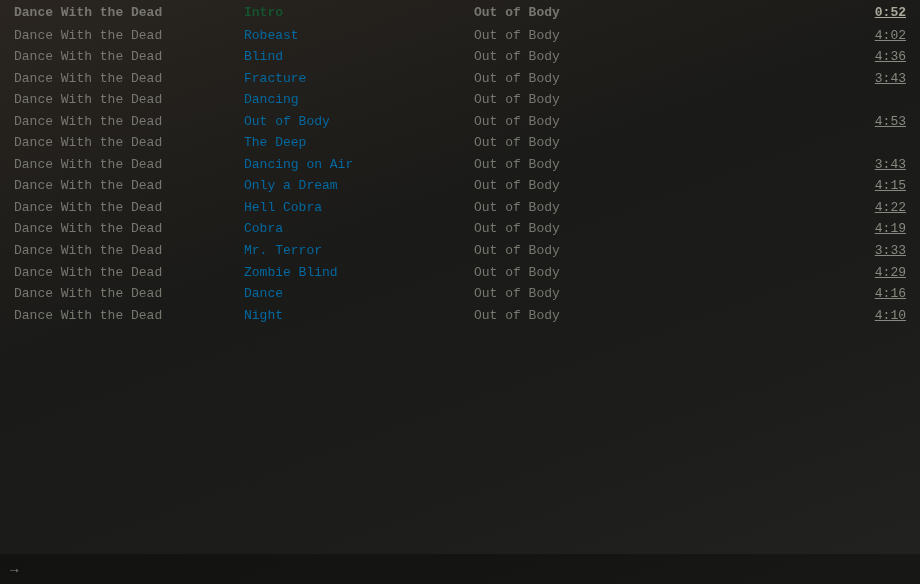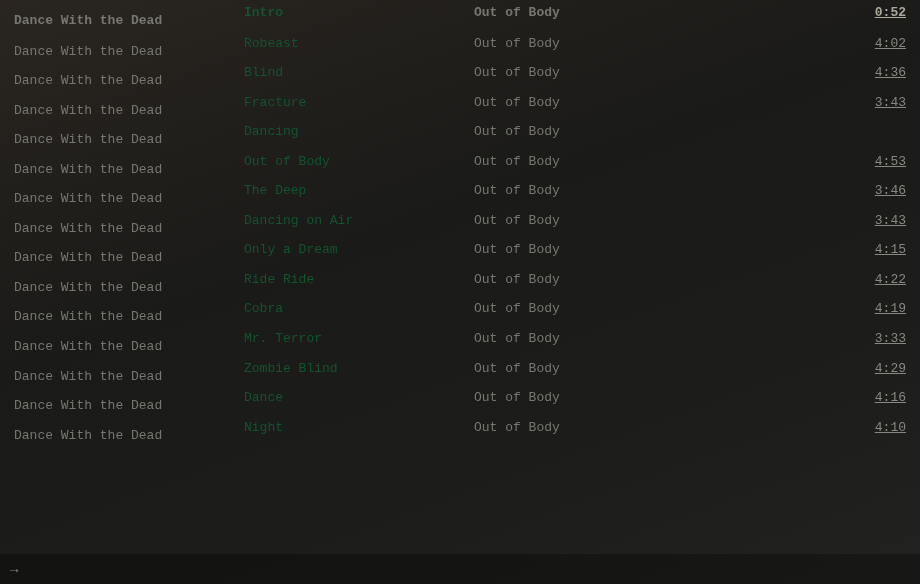--- a/index.html
+++ b/index.html
@@ -43,25 +43,24 @@
       color: #888880;
       text-decoration: underline;
     }
 
     .track-row.header .duration {
       color: #aaa99a;
     }
 
     .track-row .artist {
       color: #777770;
-      margin-top: 8px;
     }
 
     .track-row .title {
-      color: #14532d;
+      color: #0369a1;
     }
 
     .track-row.header .title {
       color: #14532d;
     }
 
     .track-row .album {
       color: #777770;
     }
 
@@ -120,37 +119,36 @@
     <div class="track-row">
       <span class="artist">Dance With the Dead</span>
       <span class="title">Out of Body</span>
       <span class="album">Out of Body</span>
       <span class="duration">4:53</span>
     </div>
     <div class="track-row">
       <span class="artist">Dance With the Dead</span>
       <span class="title">The Deep</span>
       <span class="album">Out of Body</span>
-      <span class="duration">3:46</span>
     </div>
     <div class="track-row">
       <span class="artist">Dance With the Dead</span>
       <span class="title">Dancing on Air</span>
       <span class="album">Out of Body</span>
       <span class="duration">3:43</span>
     </div>
     <div class="track-row">
       <span class="artist">Dance With the Dead</span>
       <span class="title">Only a Dream</span>
       <span class="album">Out of Body</span>
       <span class="duration">4:15</span>
     </div>
     <div class="track-row">
       <span class="artist">Dance With the Dead</span>
-      <span class="title">Ride Ride</span>
+      <span class="title">Hell Cobra</span>
       <span class="album">Out of Body</span>
       <span class="duration">4:22</span>
     </div>
     <div class="track-row">
       <span class="artist">Dance With the Dead</span>
       <span class="title">Cobra</span>
       <span class="album">Out of Body</span>
       <span class="duration">4:19</span>
     </div>
     <div class="track-row">

